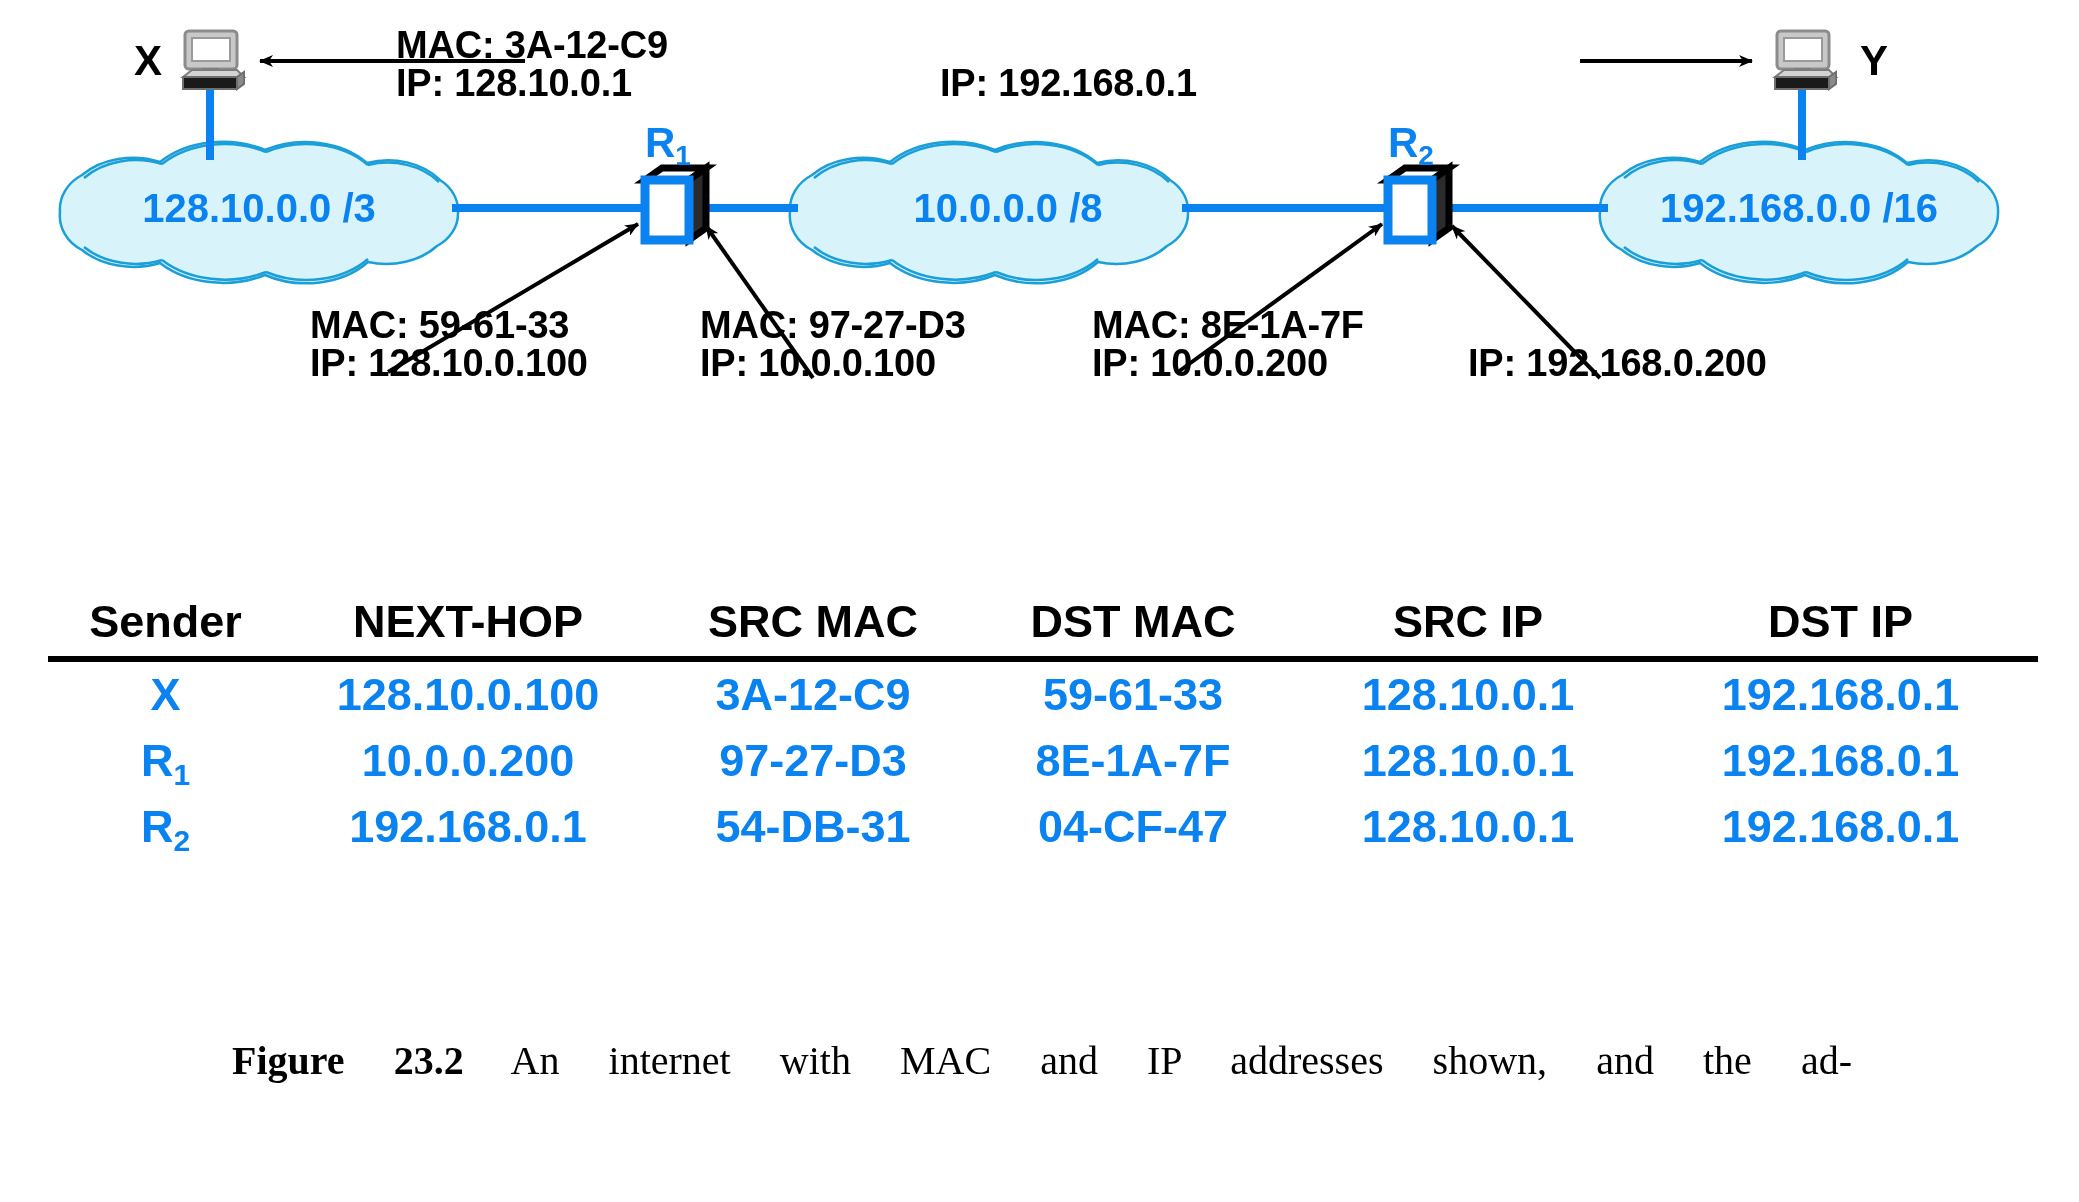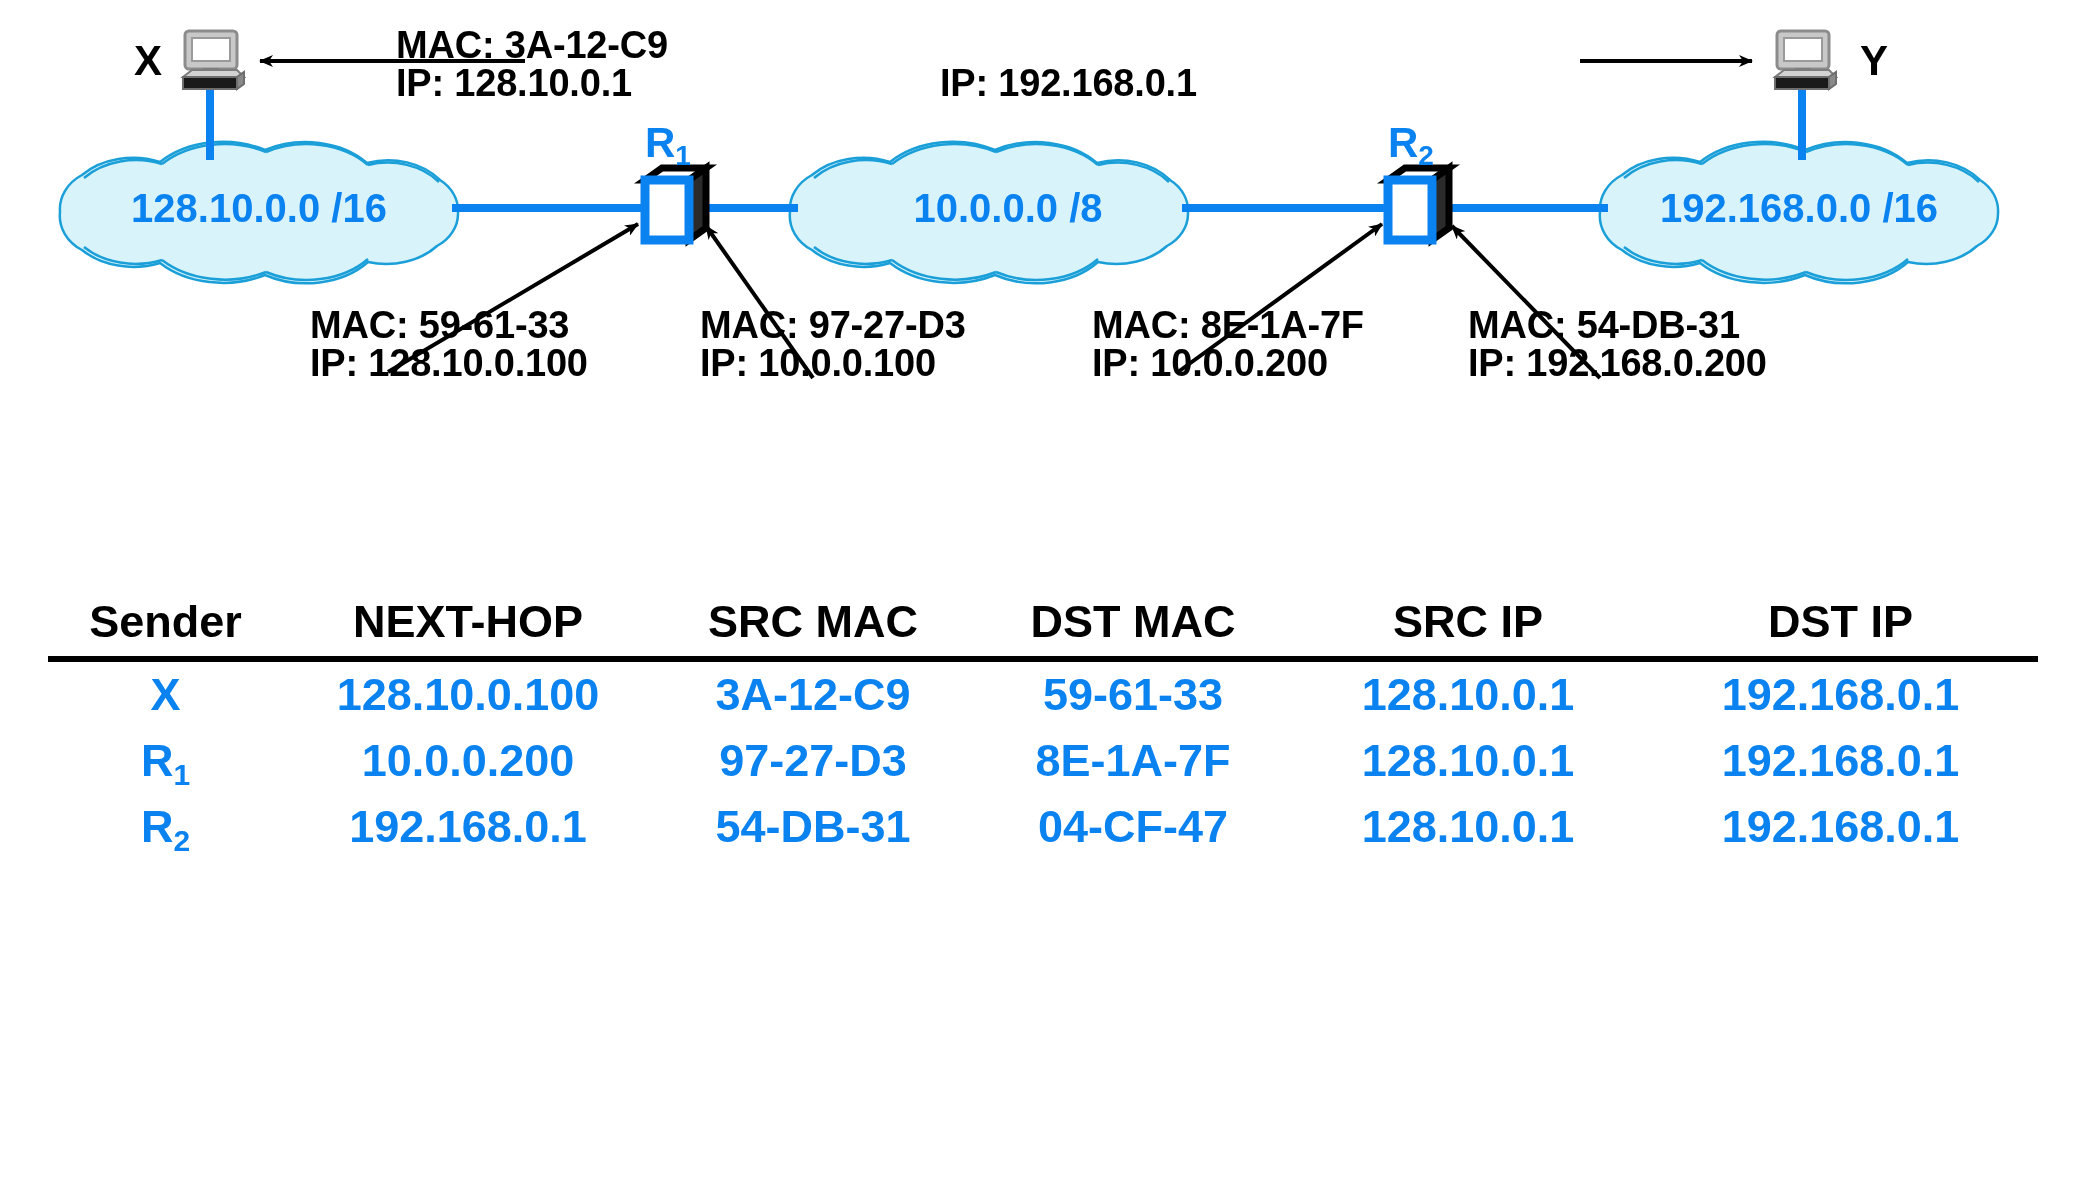--- a/index.html
+++ b/index.html
@@ -292,34 +292,33 @@
 
   <div class="addr-label" style="left:940px;top:60px;">IP: 192.168.0.1</div>
 
   <div class="router-label" style="left:645px;top:122px;">
     <span>R</span><sub>1</sub>
   </div>
   <div class="router-label" style="left:1388px;top:122px;">
     <span>R</span><sub>2</sub>
   </div>
 
-  <div class="cloud-text" style="left:58px;top:188px;width:402px;">128.10.0.0 /16</div>
+  <div class="cloud-text" style="left:58px;top:188px;width:402px;">128.10.0.0 /3</div>
   <div class="cloud-text" style="left:807px;top:188px;width:402px;">10.0.0.0 /8</div>
   <div class="cloud-text" style="left:1598px;top:188px;width:402px;">192.168.0.0 /16</div>
 
   <div class="addr-label" style="left:310px;top:302px;">MAC: 59-61-33</div>
   <div class="addr-label" style="left:310px;top:340px;">IP: 128.10.0.100</div>
 
   <div class="addr-label" style="left:700px;top:302px;">MAC: 97-27-D3</div>
   <div class="addr-label" style="left:700px;top:340px;text-align:right;">IP: 10.0.0.100</div>
 
   <div class="addr-label" style="left:1092px;top:302px;">MAC: 8E-1A-7F</div>
   <div class="addr-label" style="left:1092px;top:340px;">IP: 10.0.0.200</div>
 
-  <div class="addr-label" style="left:1468px;top:302px;">MAC: 54-DB-31</div>
   <div class="addr-label" style="left:1468px;top:340px;">IP: 192.168.0.200</div>
 
   <div id="addr-table">
     <table>
       <colgroup>
         <col class="col-sender">
           <col class="col-nexthop">
           <col class="col-srcmac">
         <col class="col-dstmac">
           <col class="col-srcip">
@@ -358,15 +357,16 @@
           <td>54-DB-31</td>
           <td>04-CF-47</td>
           <td>128.10.0.1</td>
           <td>192.168.0.1</td>
         </tr>
       </tbody>
     </table>
   </div>
 
   <div id="caption">
+    <span class="cap-line1"><span class="fignum">Figure 23.2</span> <span>An internet with MAC and IP addresses shown, and the ad-</span></span>
   </div>
 
 </div>
 
 </body></html>

